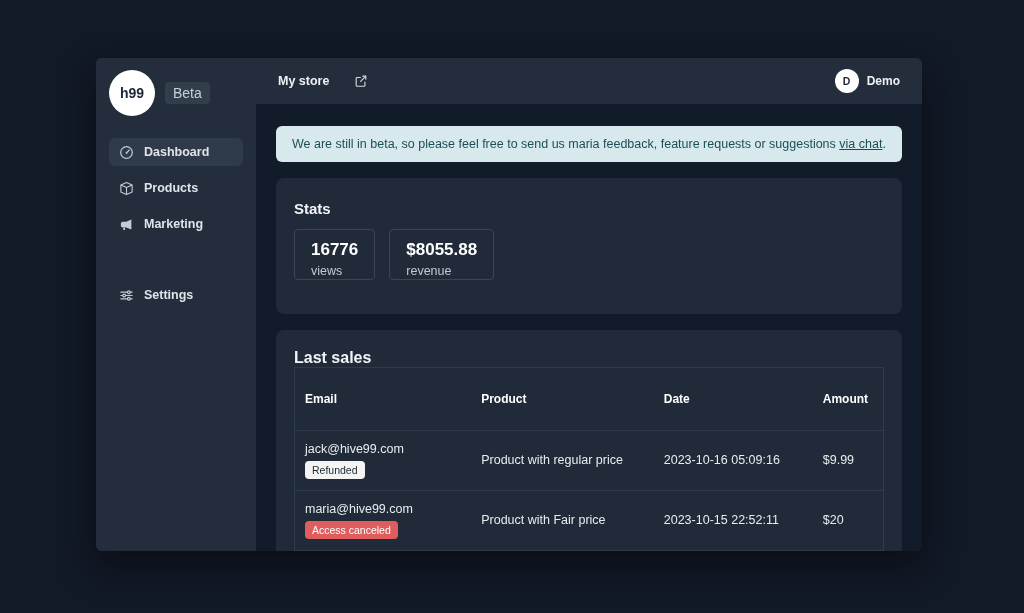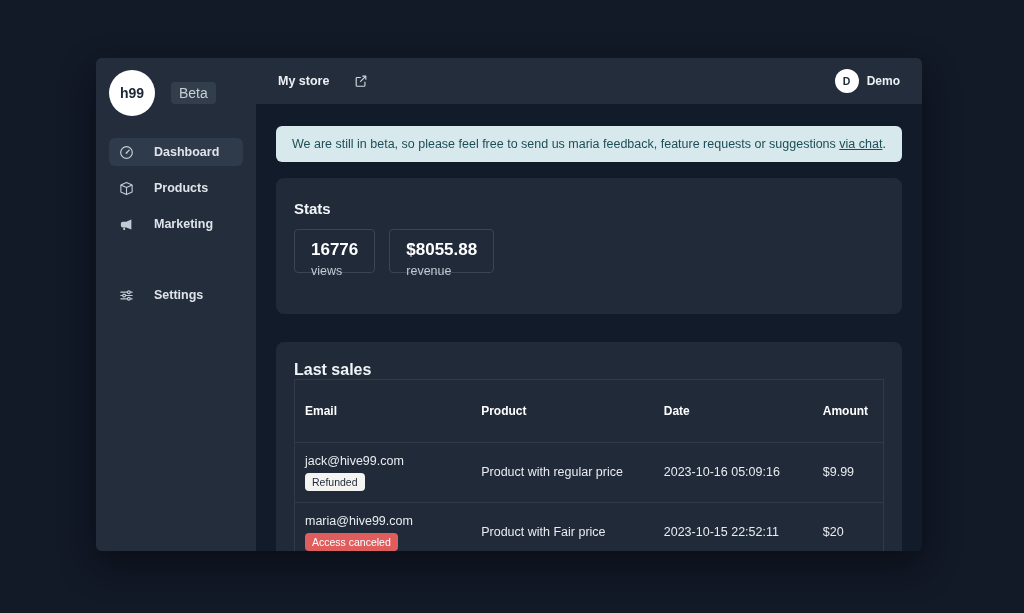--- a/index.html
+++ b/index.html
@@ -25,25 +25,25 @@
   body{background:var(--page-bg);font-family:"Liberation Sans",sans-serif;position:relative;}
 
   .app-window{
     position:absolute;left:96px;top:58px;width:826px;height:493px;
     background:var(--header-bg);border-radius:6px;overflow:hidden;
     display:flex;box-shadow:0 14px 36px rgba(0,0,0,.45);
   }
 
   
   .sidebar{width:160px;flex:none;background:var(--header-bg);padding:12px 13px;}
-  .logo-row{display:flex;align-items:center;gap:16px;margin-bottom:22px;}
+  .logo-row{display:flex;align-items:center;gap:10px;margin-bottom:22px;}
   .logo-circle{width:46px;height:46px;border-radius:50%;background:#fff;color:#1c2635;
     display:flex;align-items:center;justify-content:center;font-weight:bold;font-size:14px;flex:none;}
   .beta-badge{background:#333e4d;color:#c9cfd7;font-size:14px;padding:3px 8px;border-radius:4px;}
-  .nav-item{display:flex;align-items:center;gap:20px;height:28px;padding:0 10px;border-radius:6px;
+  .nav-item{display:flex;align-items:center;gap:10px;height:28px;padding:0 10px;border-radius:6px;
     color:#dfe4ea;font-size:12.5px;font-weight:bold;margin-bottom:8px;cursor:pointer;}
   .nav-item.active{background:var(--active-item-bg);}
   .nav-item .icn{width:15px;height:15px;color:#c3cad3;flex:none;display:flex;}
   .nav-item.settings-gap{margin-top:43px;}
 
   
   .main{flex:1;display:flex;flex-direction:column;min-width:0;}
   .topbar{height:46px;flex:none;display:flex;align-items:center;justify-content:space-between;
     padding:0 22px;background:var(--header-bg);}
   .store-link{display:flex;align-items:center;gap:25px;color:#eef1f4;font-size:12.5px;font-weight:bold;cursor:pointer;text-decoration:none;}
@@ -55,33 +55,33 @@
 
   .content{flex:1;background:var(--content-bg);padding:22px 20px;overflow:hidden;}
 
   
   .banner{background:var(--banner-bg);color:var(--banner-text);border-radius:6px;height:36px;
     display:flex;align-items:center;padding:0 16px;font-size:12.5px;margin-bottom:16px;white-space:nowrap;overflow:hidden;}
   .banner a{color:var(--banner-text);text-decoration:underline;cursor:pointer;}
 
   
   .card{background:var(--card-bg);border-radius:8px;padding:18px;}
-  .stats-card{margin-bottom:28px;height:136px;padding-top:16px;}
+  .stats-card{margin-bottom:16px;height:136px;padding-top:16px;}
   .stats-head{display:flex;justify-content:space-between;align-items:flex-start;margin-bottom:12px;}
   .stats-title{font-size:15px;font-weight:bold;color:var(--text-primary);padding-top:6px;}
   .period-select{background:var(--select-bg);border-radius:4px;height:31px;display:flex;align-items:center;
     font-size:12px;font-weight:bold;color:#eef1f4;cursor:pointer;}
   .period-label{padding:0 12px 0 14px;}
   .period-divider{width:1px;height:17px;background:#3c4857;}
   .period-caret{width:27px;display:flex;align-items:center;justify-content:center;}
   .caret-down{width:0;height:0;border-left:4px solid transparent;border-right:4px solid transparent;
     border-top:5px solid #aab3bd;}
 
   .stat-boxes{display:flex;gap:14px;}
-  .stat-box{border:1px solid var(--card-border);border-radius:4px;padding:10px 16px;height:44px;}
+  .stat-box{border:1px solid var(--card-border);border-radius:4px;padding:10px 16px;height:51px;}
   .stat-value{font-size:17px;font-weight:bold;color:#ffffff;line-height:20px;margin-bottom:4px;}
   .stat-label{font-size:12.5px;color:var(--text-muted);line-height:15px;}
 
   
   .sales-title{font-size:16px;font-weight:bold;color:var(--text-primary);line-height:19px;}
   table{width:100%;border-collapse:collapse;table-layout:fixed;border:1px solid var(--table-border);}
   th{text-align:left;font-size:12px;color:#ffffff;padding:24px 10px;border-bottom:1px solid var(--table-border);}
   td{font-size:12.5px;color:#e8ecf0;padding:11px 10px;border-bottom:1px solid var(--table-border);
     vertical-align:middle;line-height:15px;}
   .badge{display:inline-block;font-size:10.5px;line-height:14px;padding:2px 7px;border-radius:4px;margin-top:4px;}

